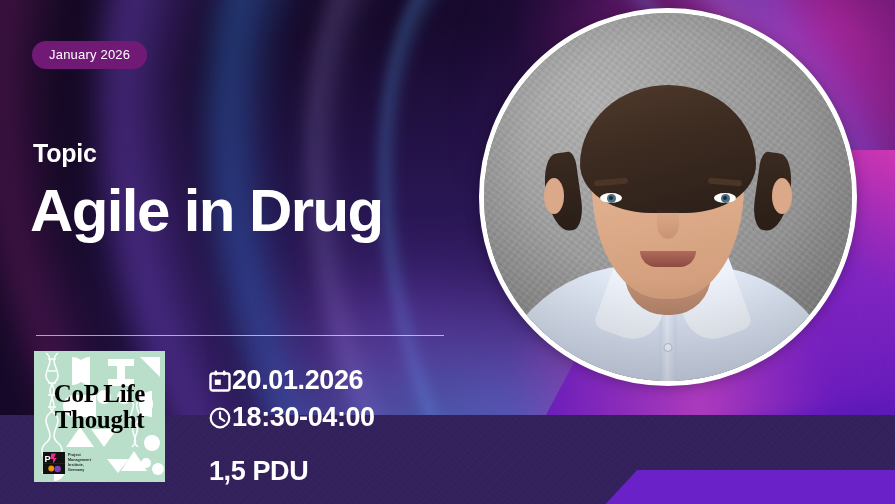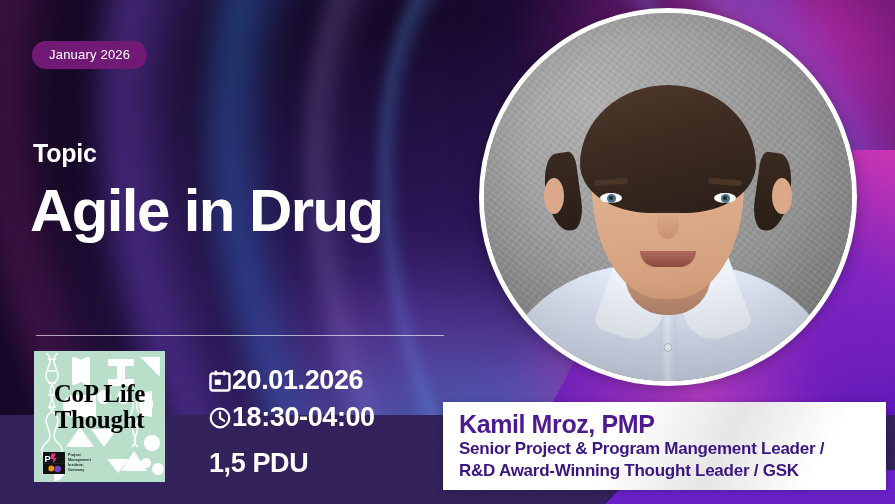--- a/index.html
+++ b/index.html
@@ -156,21 +156,21 @@
   
   .meta{
     position:absolute;left:208px;top:362px;
     color:#ffffff;
   }
   .meta-row{
     display:flex;align-items:center;gap:0;
     height:37px;
   }
   .meta-row .txt{font-size:27px;font-weight:bold;letter-spacing:-.4px;}
-  .meta-pdu{margin-top:12px;margin-left:1px;font-size:27px;font-weight:bold;letter-spacing:-.4px;}
+  .meta-pdu{margin-top:20px;margin-left:1px;font-size:27px;font-weight:bold;letter-spacing:-.4px;}
   .ico{width:24px;height:24px;flex:0 0 24px;display:block;}
 
   
   .portrait{
     position:absolute;left:479px;top:8px;width:378px;height:378px;
     border-radius:50%;
     border:5px solid #ffffff;
     box-sizing:border-box;
     overflow:hidden;
     background:#9a9a9a;
@@ -430,21 +430,14 @@
       </div>
     <div class="p-eye r">
         <span class="p-iris"></span>
       </div>
     <div class="p-nose"></div>
     <div class="p-teeth"></div>
     <div class="p-mouth"></div>
     <div class="p-shade"></div>
   </div>
 
-  <div class="nameplate">
-    <div class="np-inner">
-      <div class="np-name">Kamil Mroz, PMP</div>
-      <div class="np-role">Senior Project &amp; Program Mangement Leader /</div>
-      <div class="np-role">R&amp;D Award-Winning Thought Leader / GSK</div>
-    </div>
-  </div>
 
 </div>
 
 </body></html>

